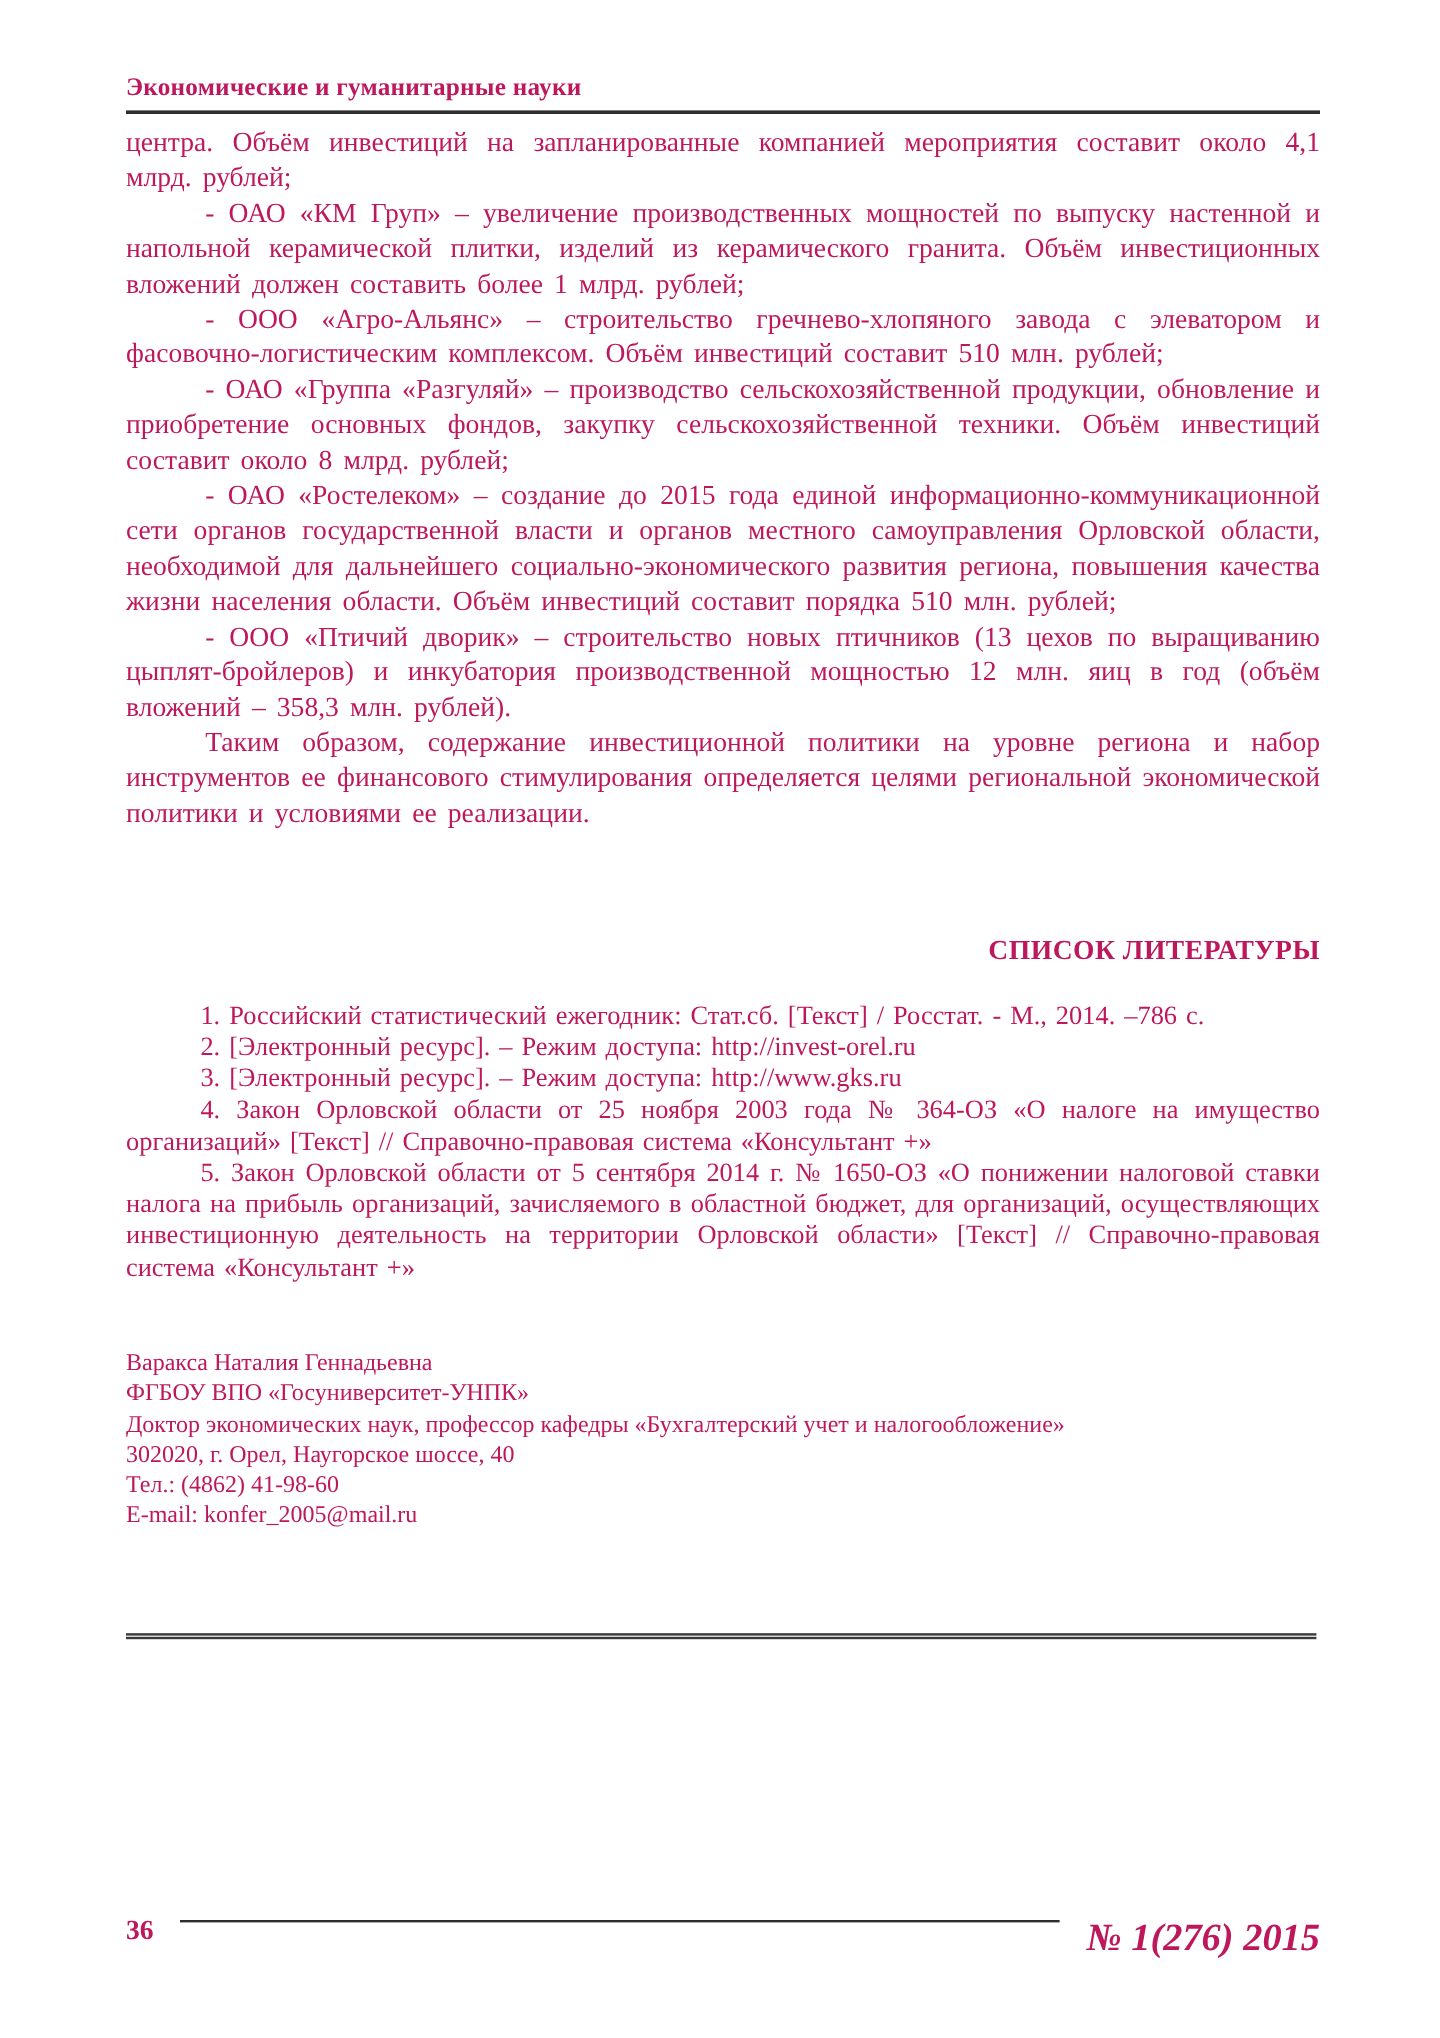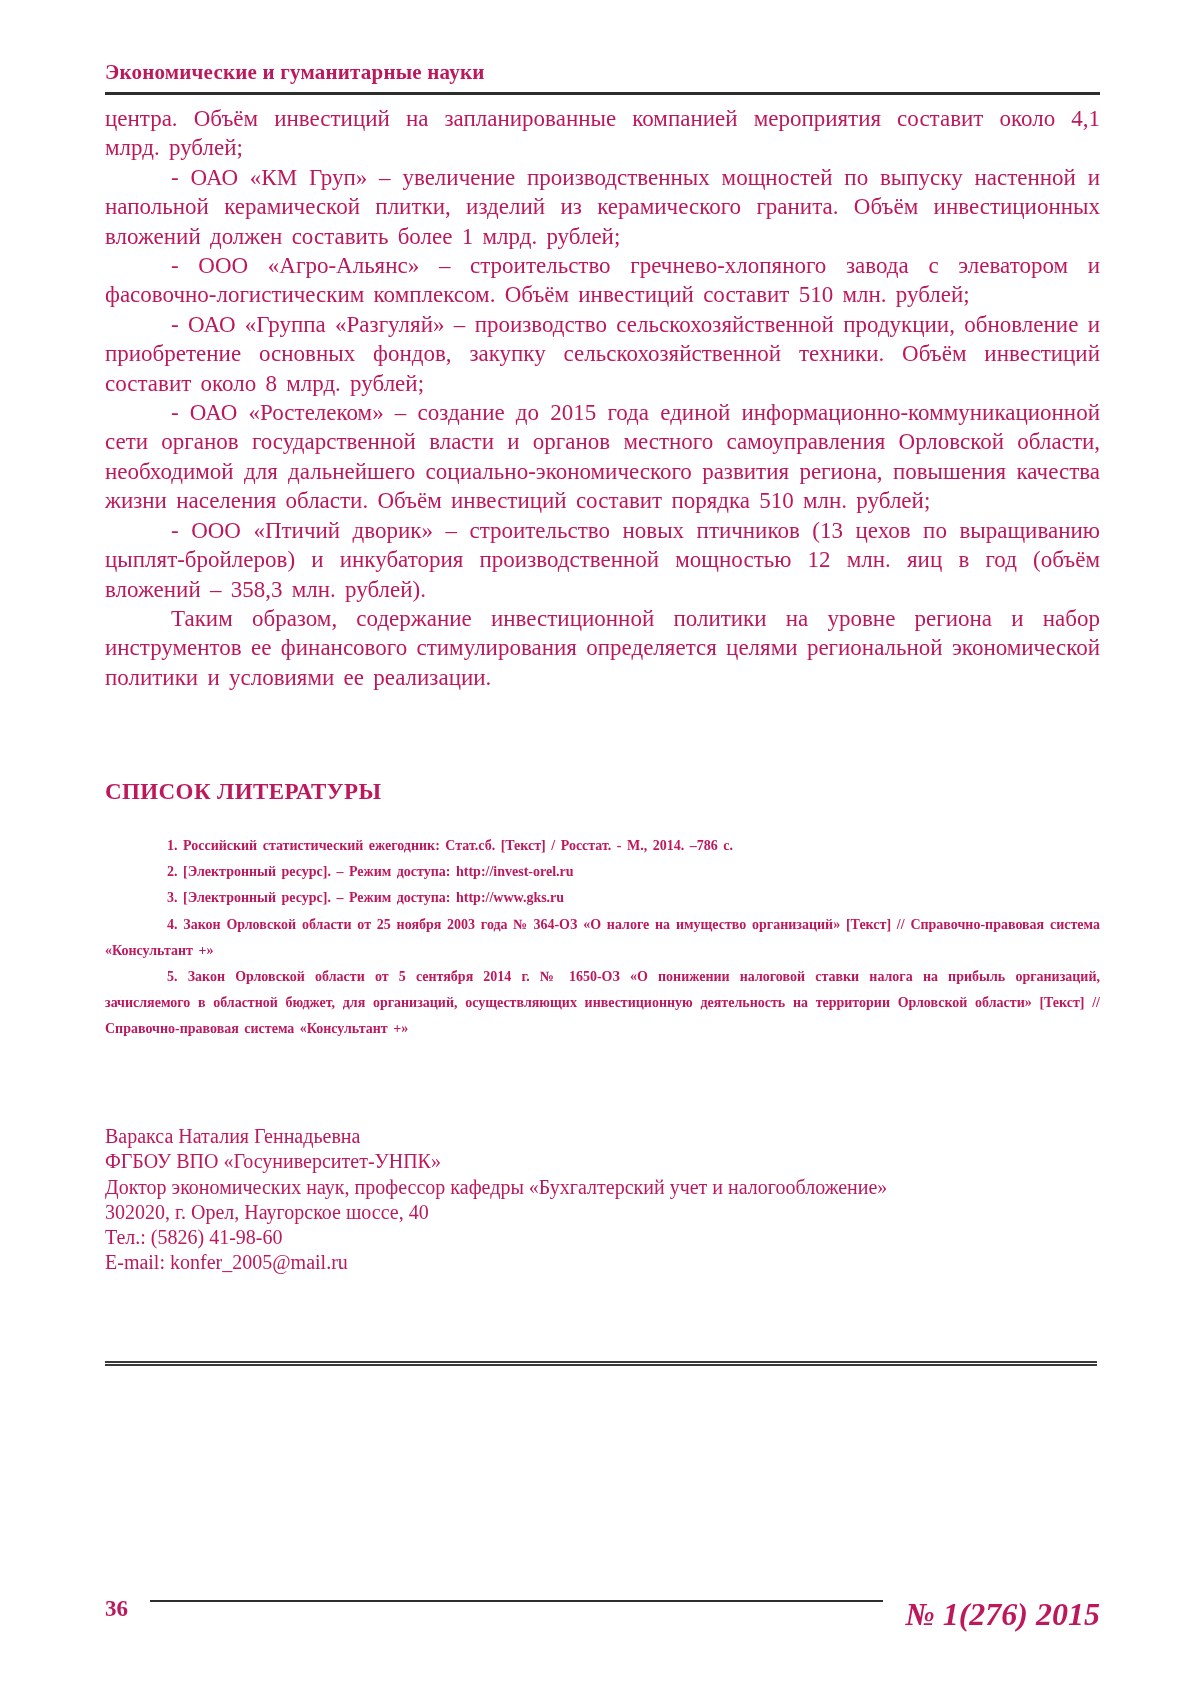--- a/index.html
+++ b/index.html
@@ -22,29 +22,28 @@
   .body-text {
     position:absolute; top:104px; left:105px; width:995px;
     font-size:23px; line-height:29.4px;
     text-align:justify;
     word-spacing:3.5px;
   }
   .body-text p { margin:0; text-indent:66px; }
   .body-text p.continued { text-indent:0; }
   .lit-title {
     position:absolute; top:779px; left:105px; width:995px;
-    text-align:left; font-weight:bold; font-size:23px;
+    text-align:right; font-weight:bold; font-size:23px;
     letter-spacing:0.4px;
   }
   .refs {
     position:absolute; top:833px; left:105px; width:995px;
-    font-size:14px; line-height:26.2px;
+    font-size:22px; line-height:26.2px;
     text-align:justify;
     word-spacing:2px;
-    font-weight:bold;
   }
   .refs p { margin:0; text-indent:62px; }
   .author-block {
     position:absolute; top:1124px; left:105px; width:995px;
     font-size:20px; line-height:25.3px;
   }
   .author-block div { margin:0; }
   .author-name { font-weight:normal; }
   .mid-rule {
     position:absolute; top:1361px; left:105px; width:992px;
@@ -86,21 +85,21 @@
     <p>3. [Электронный ресурс]. – Режим доступа: http://www.gks.ru</p>
     <p>4. Закон Орловской области от 25 ноября 2003 года № 364-ОЗ «О налоге на имущество организаций» [Текст] // Справочно-правовая система «Консультант +»</p>
     <p>5. Закон Орловской области от 5 сентября 2014 г. № 1650-ОЗ «О понижении налоговой ставки налога на прибыль организаций, зачисляемого в областной бюджет, для организаций, осуществляющих инвестиционную деятельность на территории Орловской области» [Текст] // Справочно-правовая система «Консультант +»</p>
   </div>
 
   <div class="author-block">
     <div class="author-name">Варакса Наталия Геннадьевна</div>
     <div>ФГБОУ ВПО «Госуниверситет-УНПК»</div>
     <div>Доктор экономических наук, профессор кафедры «Бухгалтерский учет и налогообложение»</div>
     <div>302020, г. Орел, Наугорское шоссе, 40</div>
-    <div>Тел.: (5826) 41-98-60</div>
+    <div>Тел.: (4862) 41-98-60</div>
     <div>E-mail: konfer_2005@mail.ru</div>
   </div>
 
   <div class="mid-rule"></div>
 
   <div class="footer">
     <span class="footer-page">36</span>
     <span class="footer-line"></span>
     <span class="footer-issue">№ 1(276) 2015</span>
   </div>

